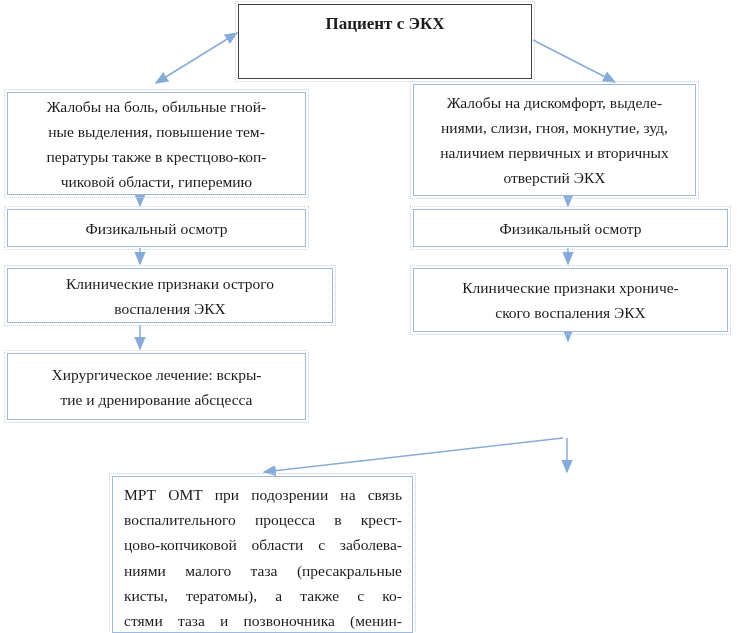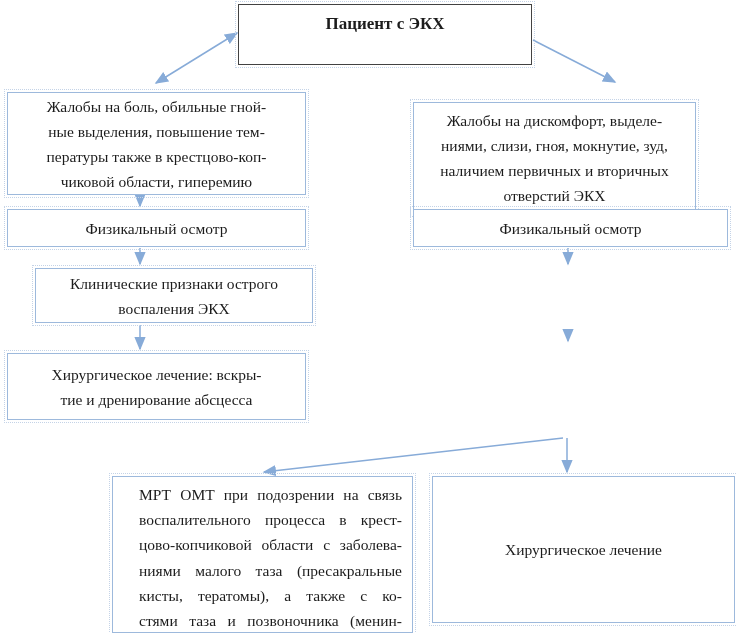--- a/index.html
+++ b/index.html
@@ -23,21 +23,21 @@
     text-align:center;white-space:pre-line;
     font-size:15.5px;line-height:25px;padding:2px 8px;
   }
   .box.title{
     border:1.5px solid var(--title-border);
     font-weight:bold;font-size:17px;
     align-items:flex-start;padding-top:8px;line-height:22px;
   }
   .box.justified{
     display:block;text-align:justify;text-align-last:justify;
-    padding:5px 10px 2px 26px;line-height:25.2px;overflow:hidden;
+    padding:5px 10px 2px 11px;line-height:25.2px;overflow:hidden;
   }
   #arrows{position:absolute;left:0;top:0;width:737px;height:633px;pointer-events:none;}
   #arrows line{stroke:var(--arrow-color);stroke-width:1.5;}
   #arrows .ah{fill:var(--arrow-color);}
 </style>
 </head>
 <body>
 
 <div id="canvas">
 
@@ -55,46 +55,47 @@
     <line x1="140" y1="196" x2="140" y2="206" marker-end="url(#ah-end)"></line>
     <line x1="140" y1="248" x2="140" y2="264" marker-end="url(#ah-end)"></line>
     <line x1="140" y1="325" x2="140" y2="349" marker-end="url(#ah-end)"></line>
     <line x1="568" y1="199" x2="568" y2="206" marker-end="url(#ah-end)"></line>
     <line x1="568" y1="248" x2="568" y2="264" marker-end="url(#ah-end)"></line>
     <line x1="568" y1="333" x2="568" y2="341" marker-end="url(#ah-end)"></line>
     <line x1="563" y1="438" x2="264" y2="472" marker-end="url(#ah-end)"></line>
     <line x1="567" y1="438" x2="567" y2="472" marker-end="url(#ah-end)"></line>
   </svg>
 
-  <div class="box title" style="left:238px;top:4px;width:294px;height:61px;">Пациент с ЭКХ</div>
+  <div class="box title" style="left:238px;top:4px;width:294px;height:75px;">Пациент с ЭКХ</div>
 
   <div class="box" style="left:7px;top:92px;width:299px;height:103px;">Жалобы на боль, обильные гной-
 ные выделения, повышение тем-
 пературы также в крестцово-коп-
 чиковой области, гиперемию</div>
 
-  <div class="box" style="left:413px;top:102px;width:283px;height:112px;">Жалобы на дискомфорт, выделе-
+  <div class="box" style="left:413px;top:84px;width:283px;height:112px;">Жалобы на дискомфорт, выделе-
 ниями, слизи, гноя, мокнутие, зуд,
 наличием первичных и вторичных
 отверстий ЭКХ</div>
 
   <div class="box" style="left:7px;top:209px;width:299px;height:38px;">Физикальный осмотр</div>
 
   <div class="box" style="left:413px;top:209px;width:315px;height:38px;">Физикальный осмотр</div>
 
-  <div class="box" style="left:7px;top:268px;width:278px;height:55px;margin-left:28px;">Клинические признаки острого
+  <div class="box" style="left:7px;top:268px;width:326px;height:55px;">Клинические признаки острого
 воспаления ЭКХ</div>
 
+  <div class="box" style="left:413px;top:268px;width:315px;height:64px;">Клинические признаки хрониче-
+ского воспаления ЭКХ</div>
 
   <div class="box" style="left:7px;top:353px;width:299px;height:67px;">Хирургическое лечение: вскры-
 тие и дренирование абсцесса</div>
 
 
   <div class="box justified" style="left:112px;top:476px;width:301px;height:157px;">МРТ ОМТ при подозрении на связь
 воспалительного процесса в крест-
 цово-копчиковой области с заболева-
 ниями малого таза (пресакральные
 кисты, тератомы), а также с ко-
 стями таза и позвоночника (менин-</div>
 
-  <div class="box" style="left:432px;top:476px;width:303px;height:147px;">Хирургическое лечение</div>
 
 </div>
 
 </body></html>

